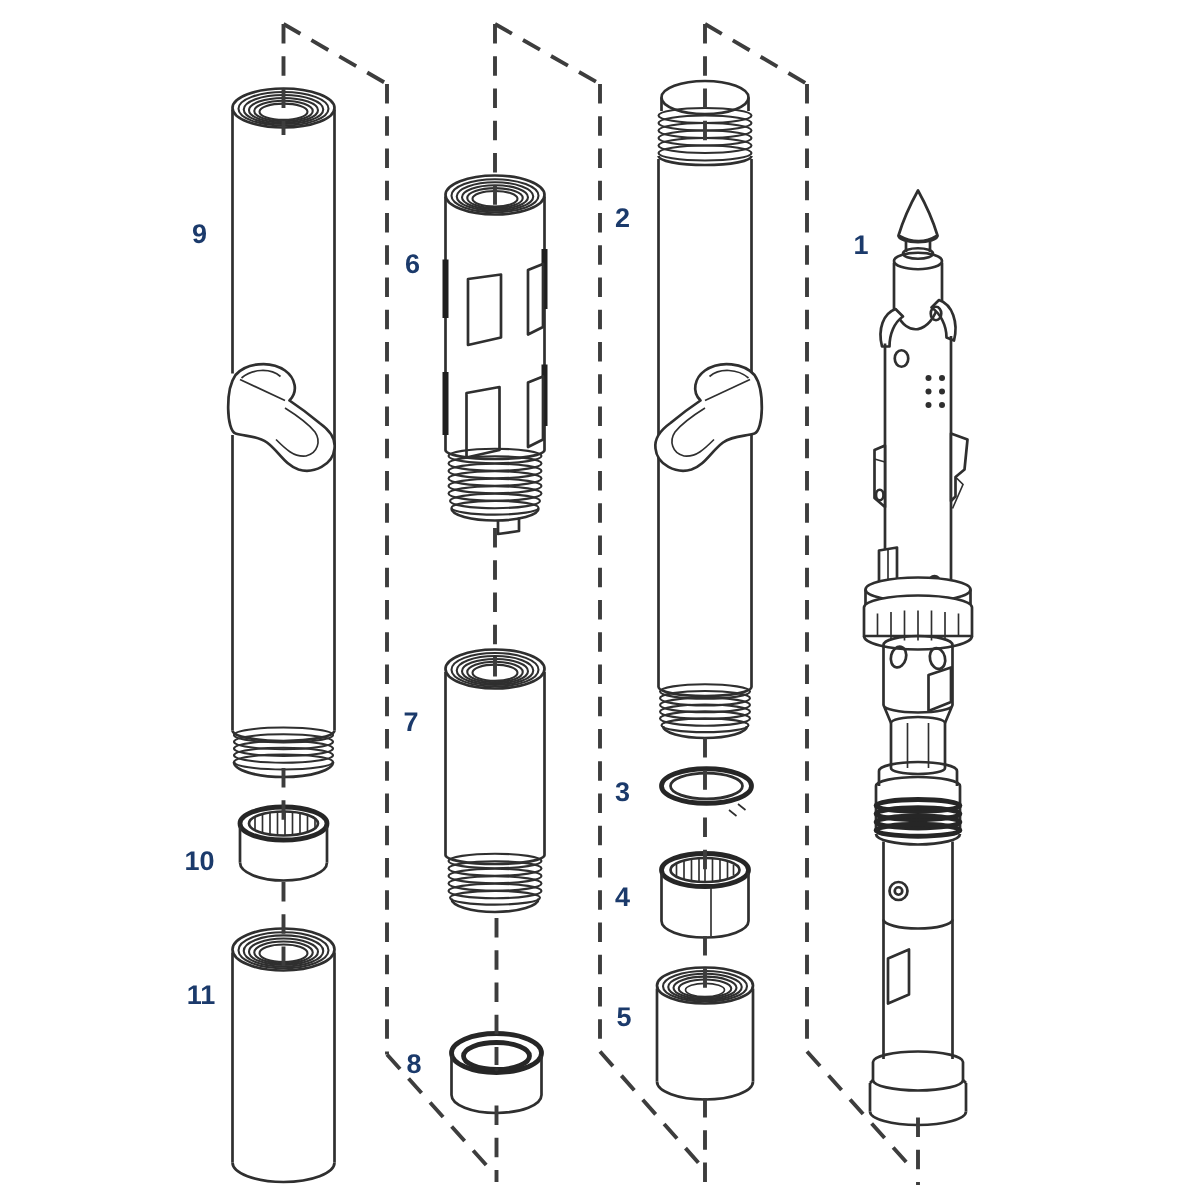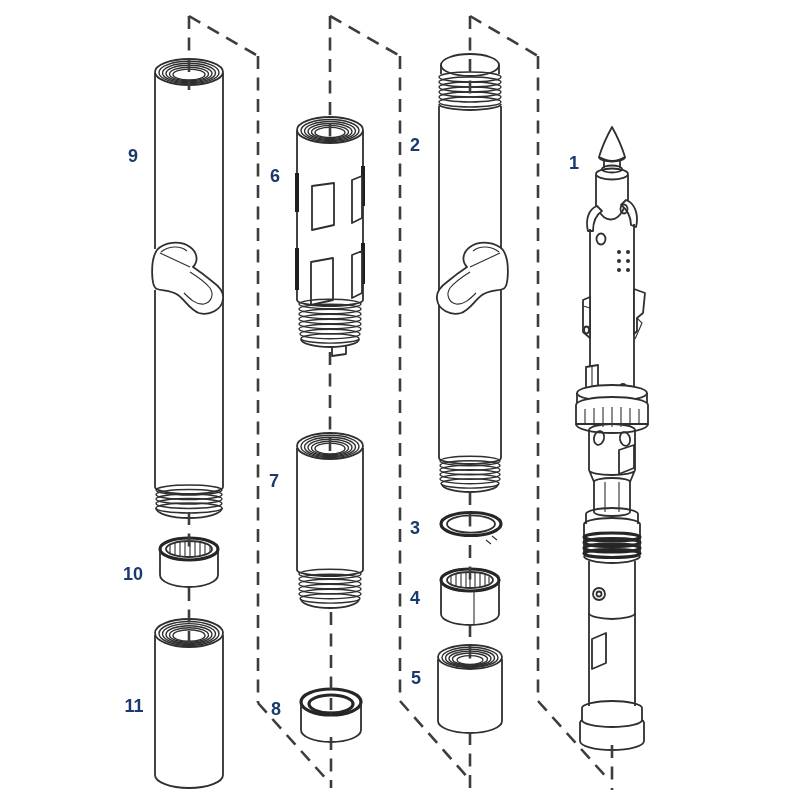--- a/index.html
+++ b/index.html
@@ -278,17 +278,17 @@
 </svg>
 
 <span class="part-label" style="left:133px;top:156px;">9</span>
 <span class="part-label" style="left:275px;top:176px;">6</span>
 <span class="part-label" style="left:415px;top:145px;">2</span>
 <span class="part-label" style="left:574px;top:163px;">1</span>
 <span class="part-label" style="left:274px;top:481px;">7</span>
 <span class="part-label" style="left:415px;top:528px;">3</span>
 <span class="part-label" style="left:133px;top:574px;">10</span>
 <span class="part-label" style="left:415px;top:598px;">4</span>
-<span class="part-label" style="left:134px;top:706px;text-align:center;">11</span>
+<span class="part-label" style="left:134px;top:663px;text-align:center;">11</span>
 <span class="part-label" style="left:416px;top:678px;">5</span>
 <span class="part-label" style="left:276px;top:709px;">8</span>
 
 </div>
 
 </body></html>

